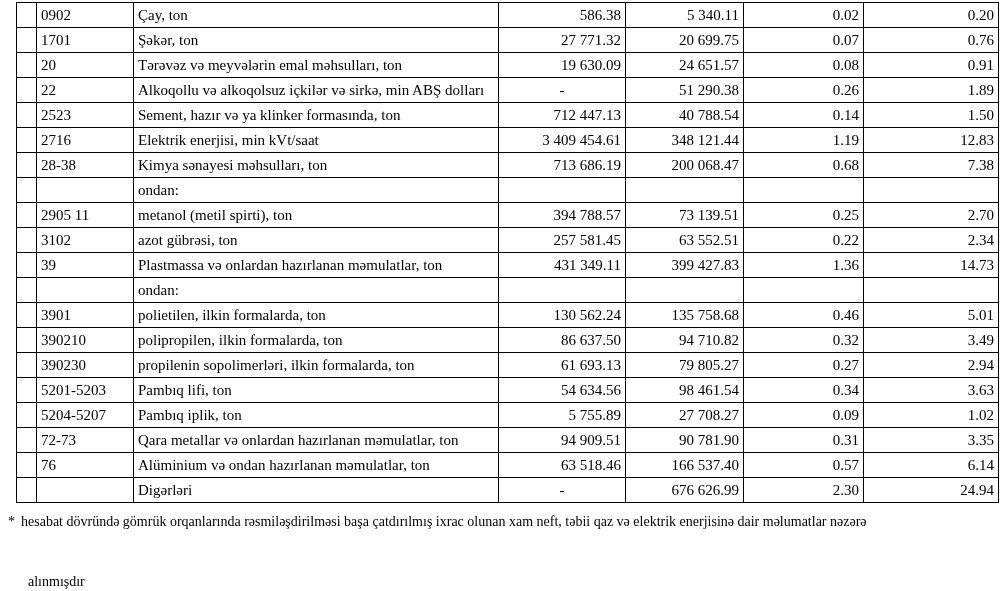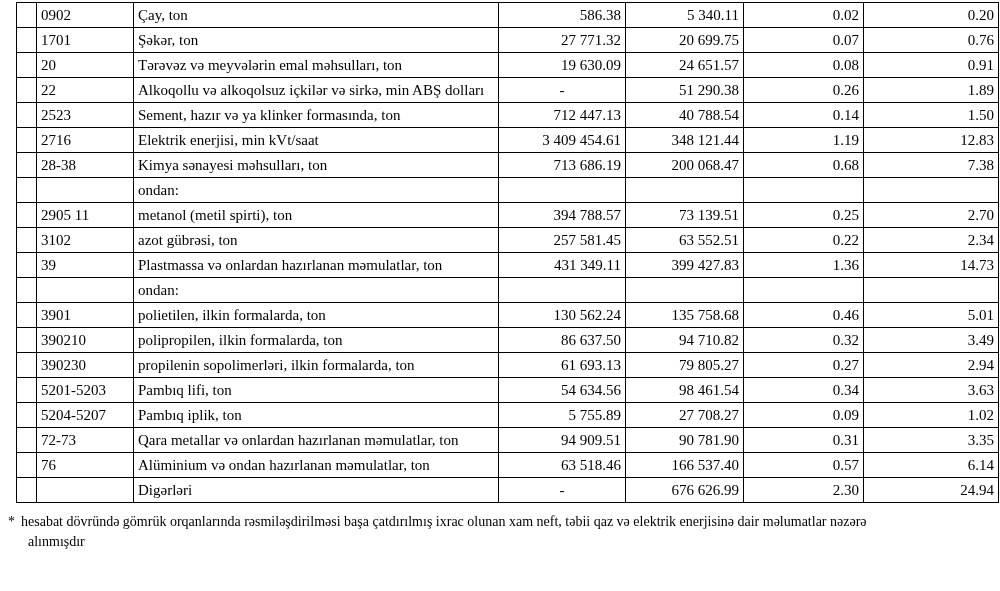--- a/index.html
+++ b/index.html
@@ -44,21 +44,21 @@
   td.num   { text-align: right; padding-right: 7px; }
   td.dash  { text-align: center; }
   .footnote {
     margin: 9px 0 0 8px;
     font-size: 14px;
     line-height: 1.4;
     width: 985px;
   }
   .fn-line1 { white-space: nowrap; }
   .fn-marker { display: inline-block; margin-right: 6px; }
-  .fn-line2 { padding-left: 20px; }
+  .fn-line2 { padding-left: 20px; margin-top: 40px; }
 </style>
 </head>
 <body>
 
 <div class="page">
 
   <table class="data-table">
     <colgroup>
       <col style="width:20px">
       <col style="width:97px">

